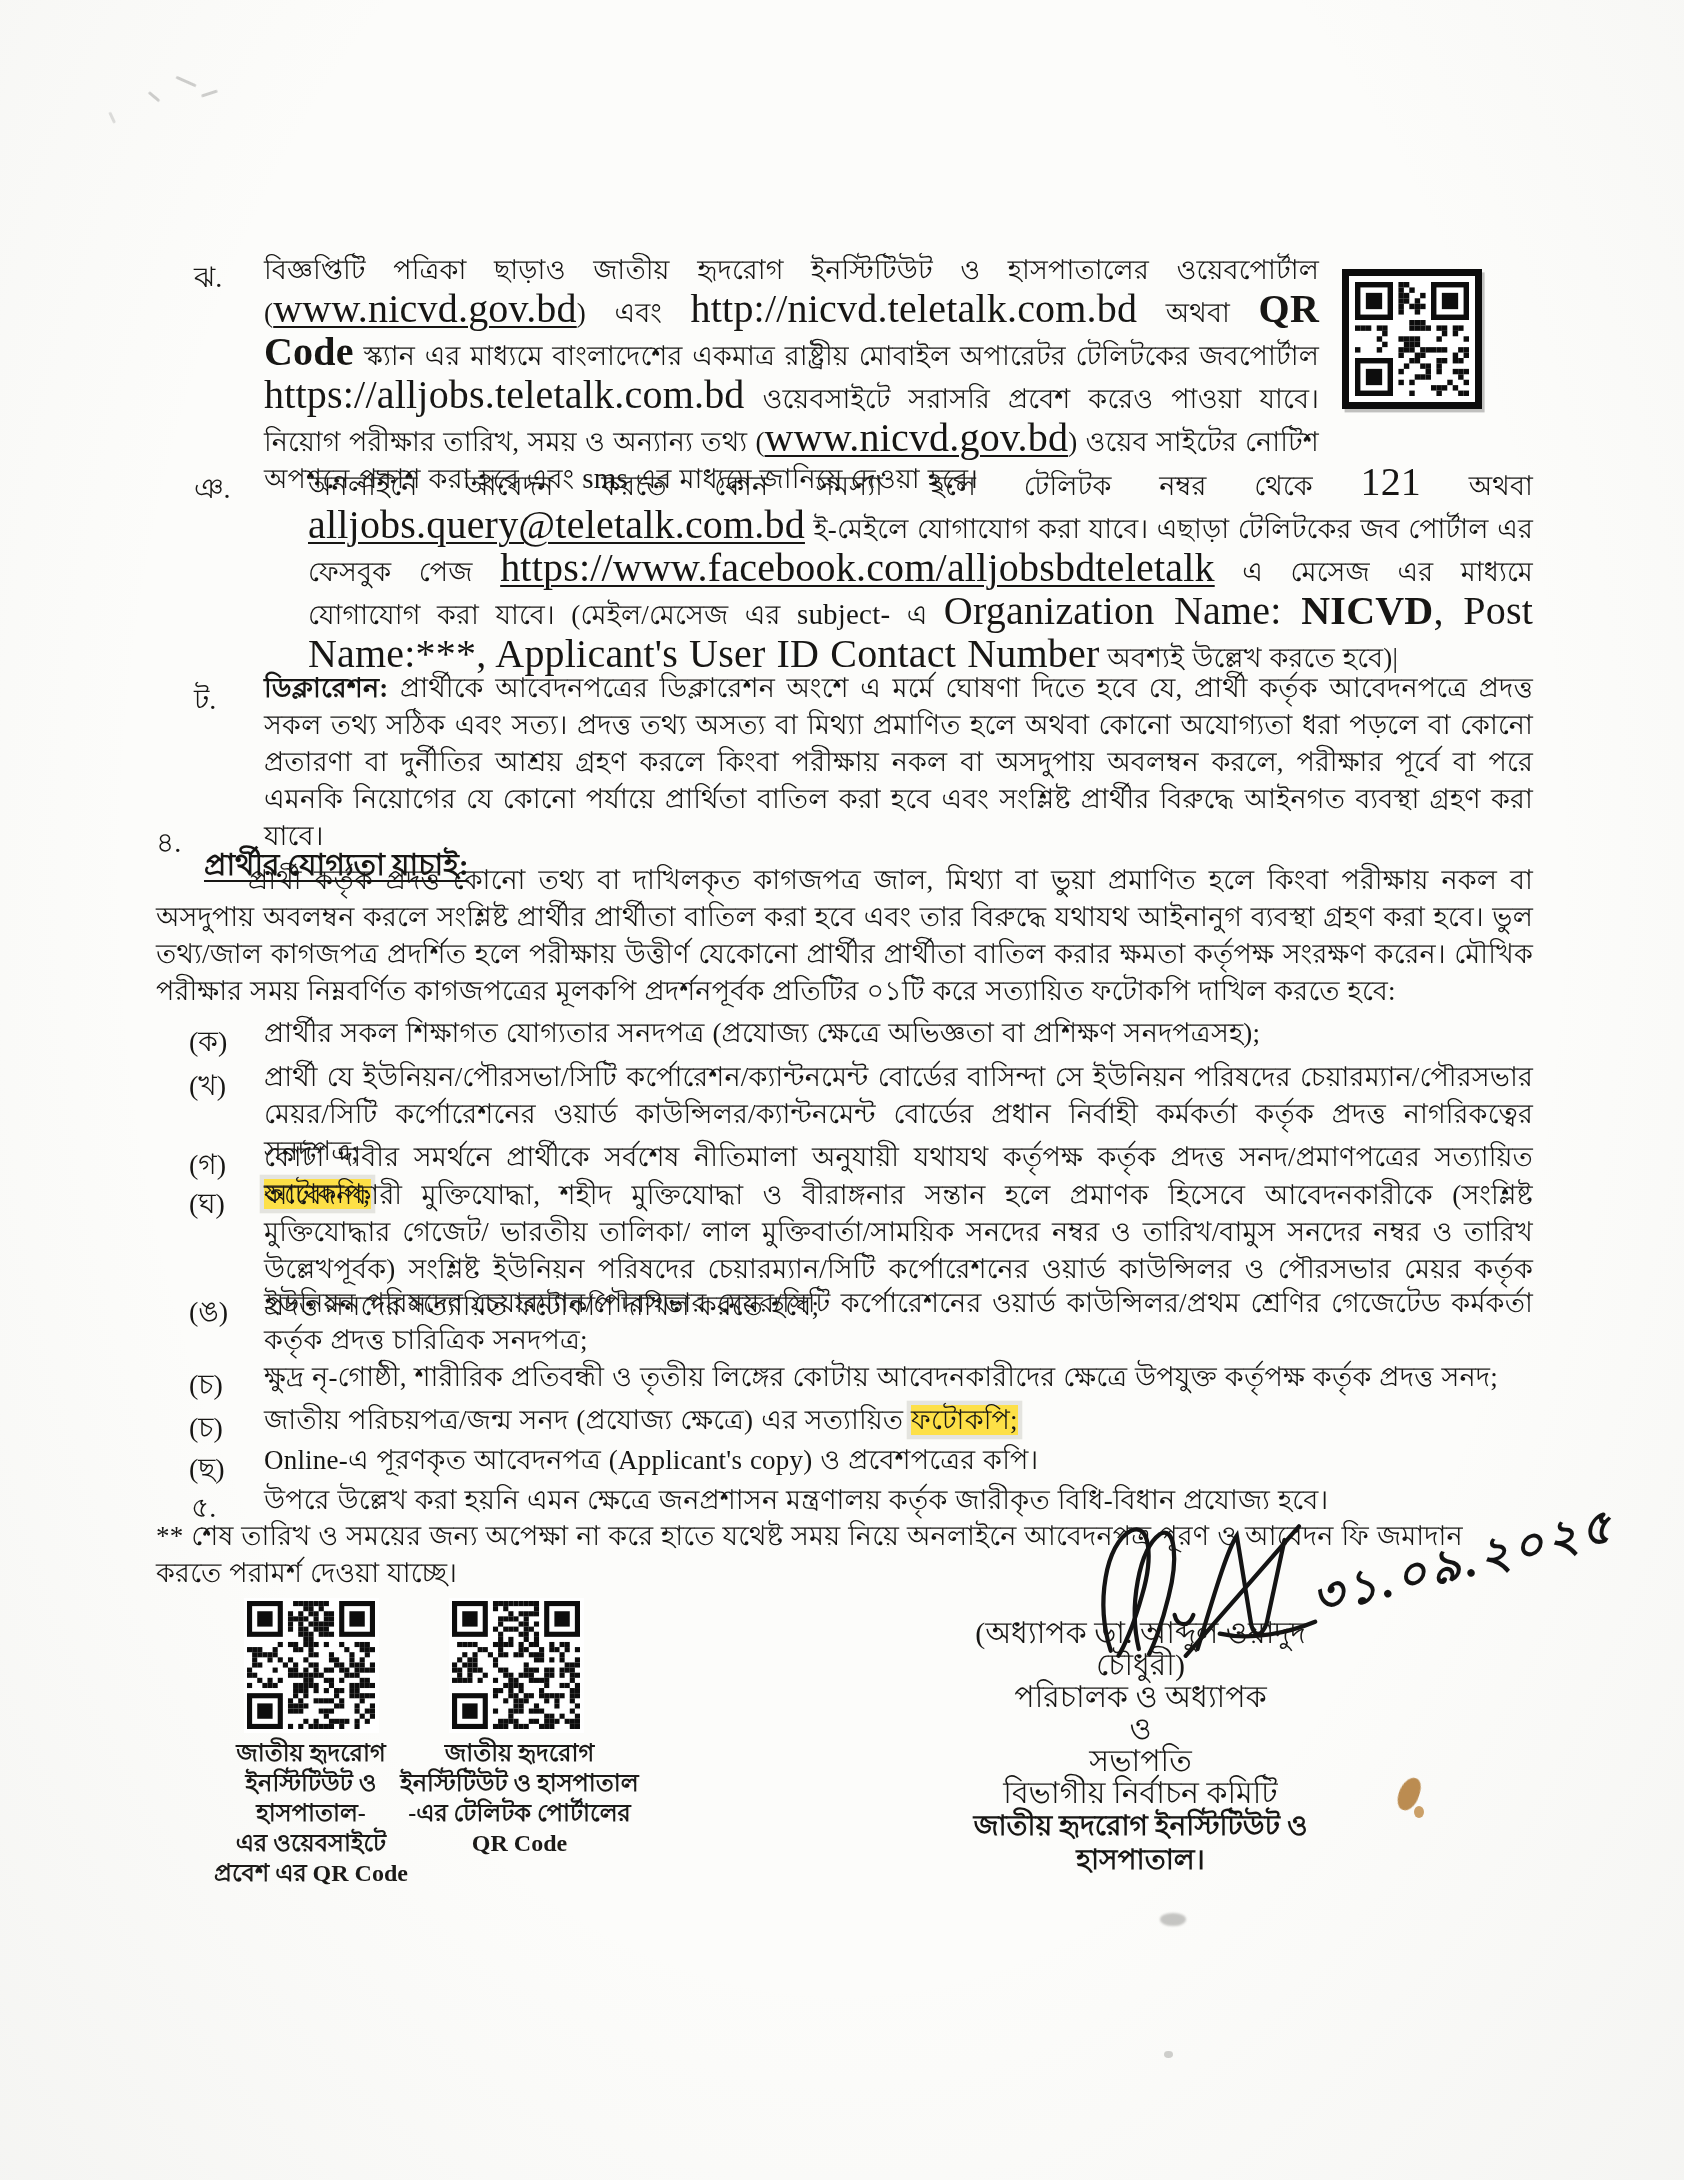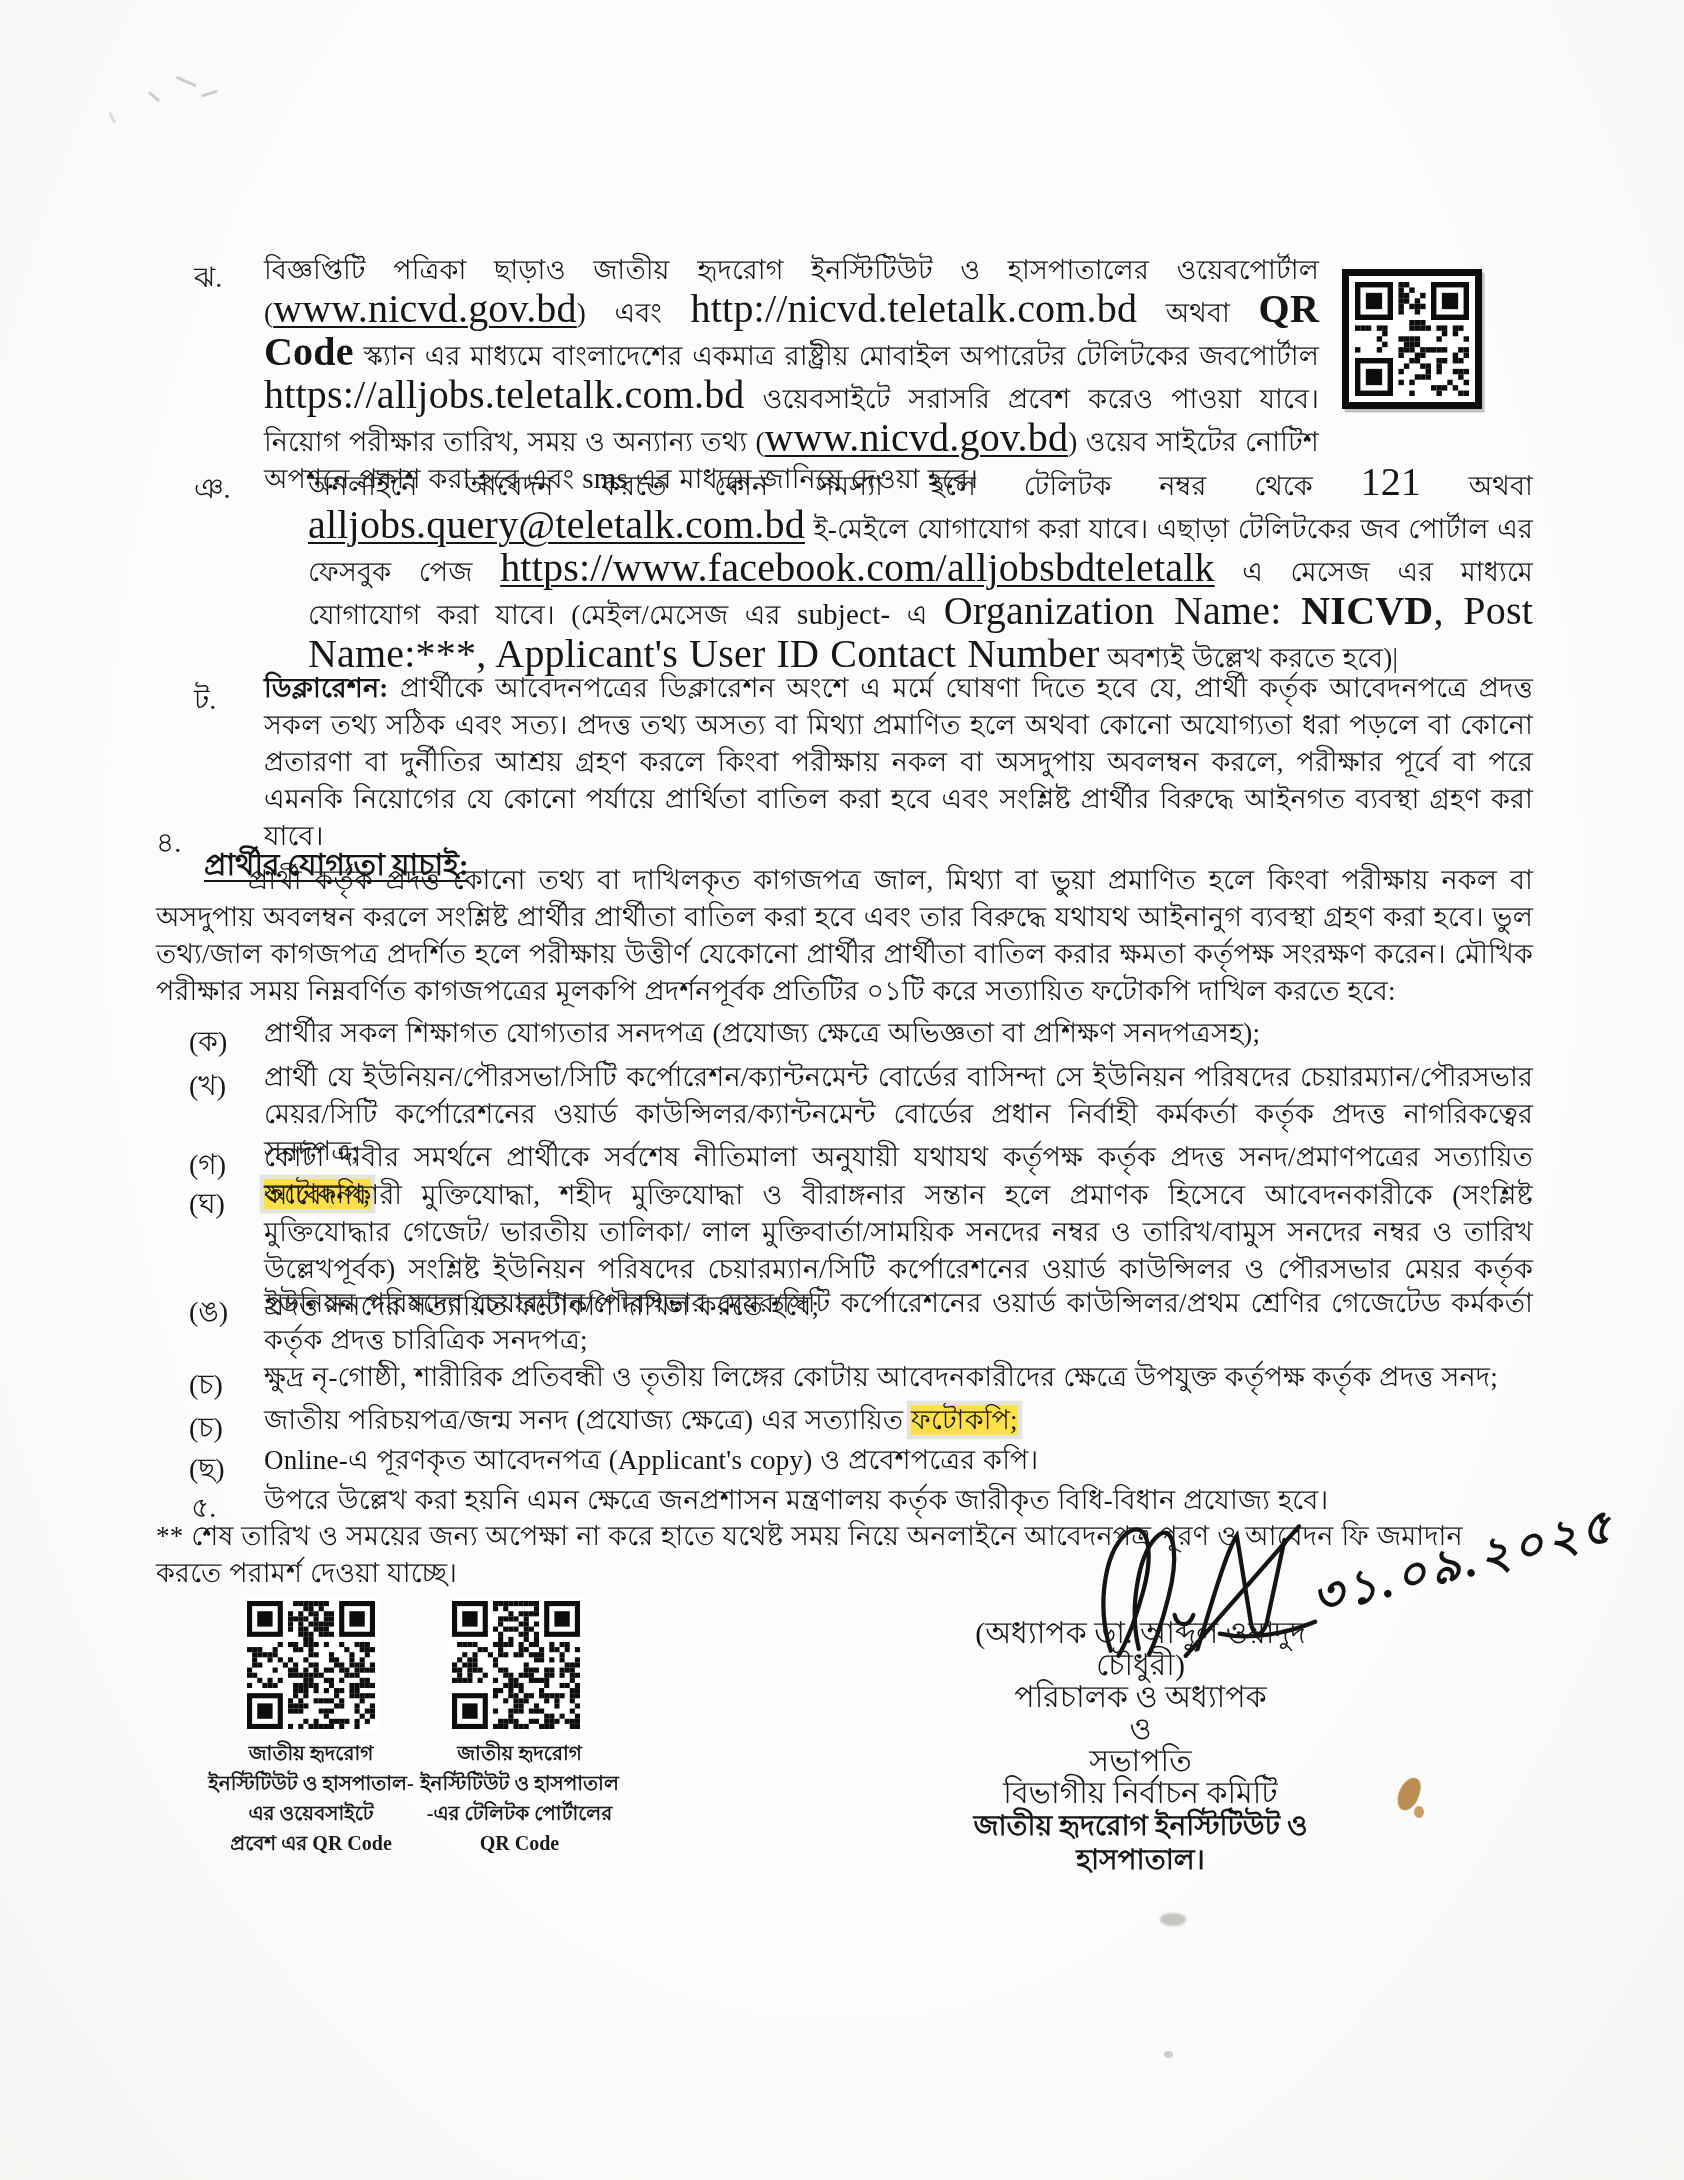--- a/index.html
+++ b/index.html
@@ -17,21 +17,21 @@
   .b{font-weight:bold;}
   .hl{background:#fde047;box-shadow:0 0 0 4.3px #e4e4df;}
   .sec-head{position:absolute;font-size:30px;font-weight:bold;
         text-decoration:underline;text-decoration-thickness:2.1px;text-underline-offset:5.1px;margin-top:22px;}
   .indent{text-indent:92px;}
   
   .qr-frame-top{position:absolute;left:1342px;top:269px;width:114px;height:114px;
         border:7.7px solid #0c0c0c;background:#fff;padding:6px;box-shadow:2.6px 3.4px 0 rgba(120,120,118,.45);}
   .qr-plain{position:absolute;background:#fff;padding:3.4px;}
   .qr{display:block;}
-  .qr-caption{position:absolute;text-align:center;font-size:20px;font-weight:bold;line-height:30px;color:#1b1a18;}
+  .qr-caption{position:absolute;text-align:center;font-size:24px;font-weight:bold;line-height:30px;color:#1b1a18;}
   
   .sig-svg{position:absolute;left:1092px;top:1521px;}
   .sig-date{position:absolute;left:1310px;top:1532px;width:256px;font-size:47px;font-style:italic;
         font-weight:bold;transform:rotate(-14deg);letter-spacing:4.3px;color:#141414;white-space:nowrap;}
   .sig-block{position:absolute;left:937px;top:1617px;width:407px;text-align:center;}
   .sig-line{font-size:30px;line-height:32px;}
   .sig-line.big{font-size:28px;font-weight:bold;line-height:34px;}
   
   .stain-brown{position:absolute;left:1399px;top:1777px;width:20.4px;height:34px;background:#b5813f;
         border-radius:60% 40% 55% 45%;transform:rotate(18deg);opacity:.9;filter:blur(0.5px);}

